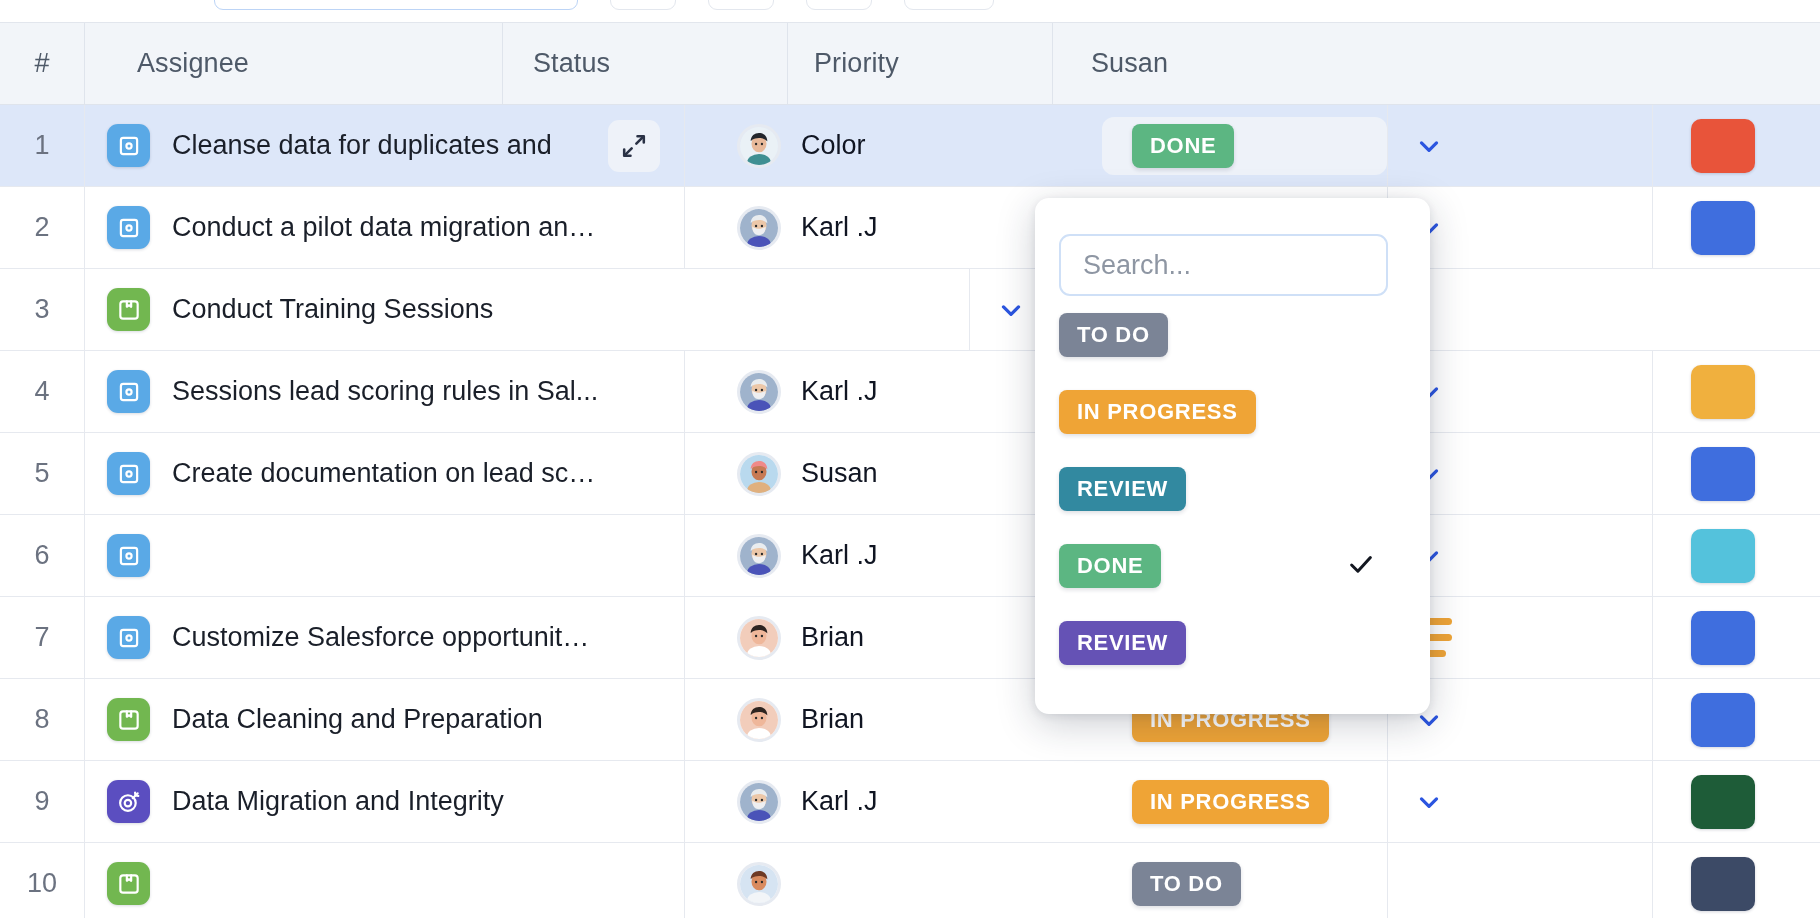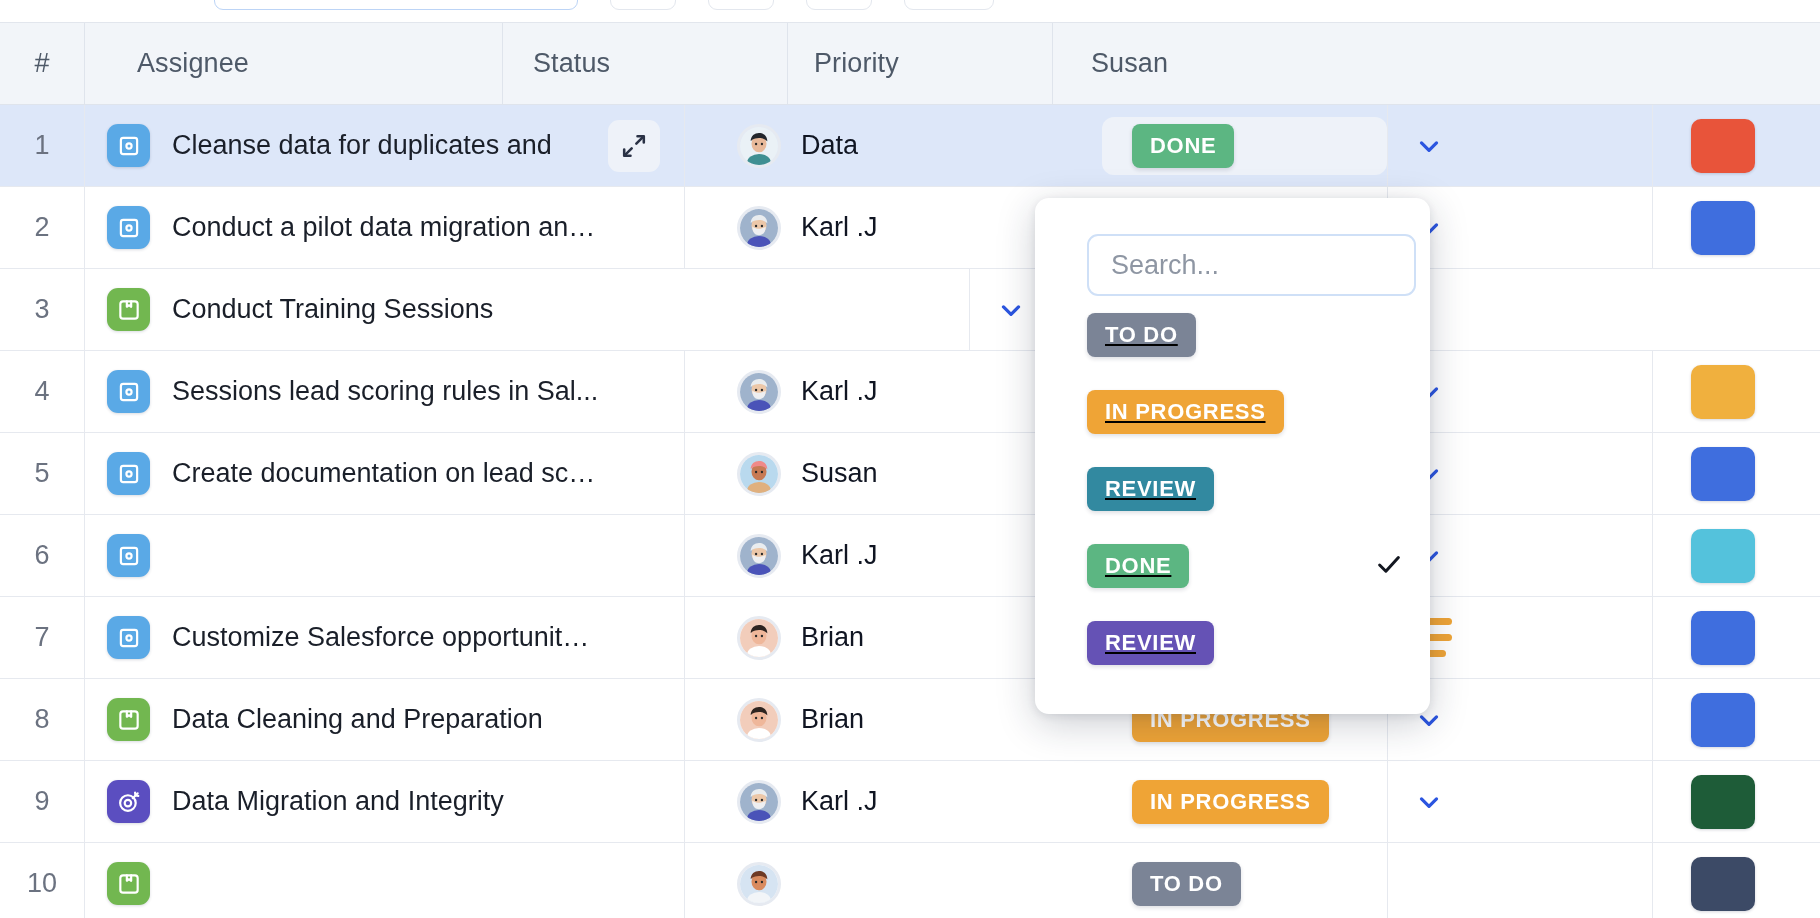--- a/index.html
+++ b/index.html
@@ -122,21 +122,21 @@
   .swatch {
     width: 64px; height: 54px; border-radius: 10px;
     box-shadow: 0 1px 3px rgba(20,30,60,.18);
   }
 
   
   .popup {
     position:absolute; left: 1035px; top: 198px; width: 395px; height: 516px;
     background:#fff; border-radius: 14px;
     box-shadow: 0 10px 38px rgba(26,36,60,.22), 0 2px 8px rgba(26,36,60,.10);
-    z-index: 40; padding: 36px 34px 0 52px; text-decoration: underline;
+    z-index: 40; padding: 36px 34px 0 24px;
   }
   .popup-search {
     width: 329px; height: 62px; border: 2px solid #cfe0f7; border-radius: 11px;
     background:#fff; font-size: 27px; color:#747d8c; padding: 0 22px;
     font-family: "Liberation Sans", sans-serif; outline: none;
   }
   .popup-search::placeholder { color:#8e96a3; }
   .popup-opt {
     display:flex; align-items:center; height: 77px; width: 329px;
     justify-content: space-between;
@@ -203,21 +203,21 @@
             <span class="avatar">
               <svg viewBox="0 0 48 48">
                 <rect width="48" height="48" fill="#eaf1f6"></rect>
                 <ellipse cx="24" cy="45" rx="15" ry="11" fill="#3f8f92"></ellipse>
                 <ellipse cx="24" cy="21" rx="9.5" ry="11" fill="#e8b99a"></ellipse>
                 <path d="M13.5 18c0-7 5-10.5 10.5-10.5S34.5 11 34.5 18c0 0-3-4-10.5-4s-10.5 4-10.5 4z" fill="#23262c"></path>
                 <circle cx="20.3" cy="21.5" r="1.5" fill="#2b2b2b"></circle>
                 <circle cx="27.7" cy="21.5" r="1.5" fill="#2b2b2b"></circle>
               </svg>
             </span>
-            <span class="assignee-name">Data</span>
+            <span class="assignee-name">Color</span>
           </div>
           <div class="cell c-stat" style="padding-left:0">
             <div class="status-shell">
               <span class="badge" style="background:#5cb682">DONE</span>
             </div>
           </div>
           <div class="cell c-prio">
             <span>
               <svg class="chev" viewBox="0 0 24 24" fill="none" stroke="currentColor" stroke-width="2.6" stroke-linecap="round" stroke-linejoin="round">
                 <path d="M6 9.5l6 6 6-6"></path>

